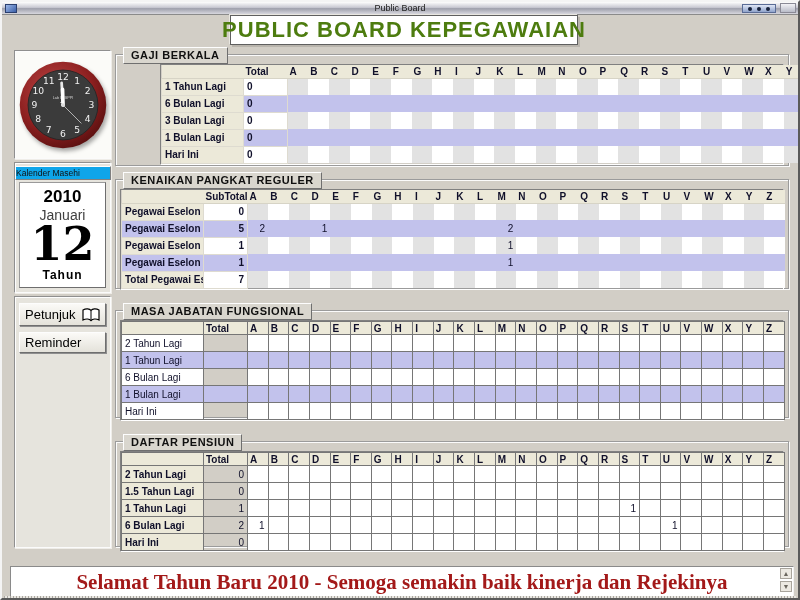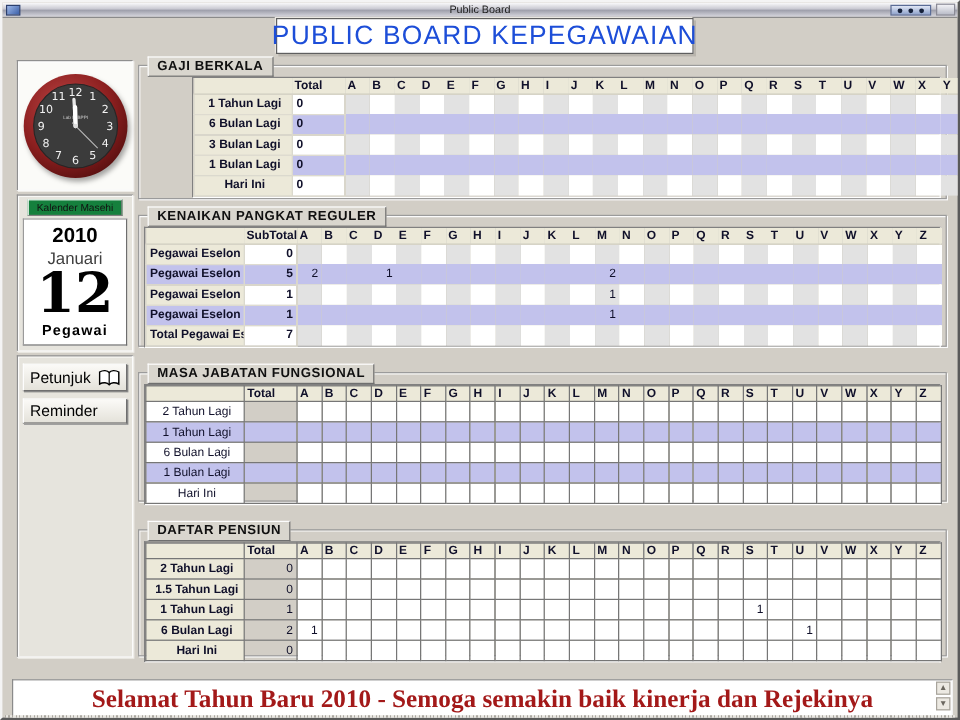--- a/index.html
+++ b/index.html
@@ -29,35 +29,35 @@
   .tb-dot { width:4px; height:4px; border-radius:50%; background:#16213a; }
   .tb-notch { position:absolute; right:2px; top:1px; width:16px; height:10px;
     background:linear-gradient(180deg,#f2f2f6,#b9bcc8); border:1px solid #8a8a96; }
   
   .heading {
     position:absolute; left:228px; top:13px; width:348px; height:30px;
     background:#fff; border:1px solid #5f5f5f;
     box-shadow:2px 2px 0 #b9b5ad, -1px -1px 0 #e9e7e1;
     display:flex; align-items:center; justify-content:center;
   }
-  .heading span { font-size:22px; font-weight:normal; color:#1d4ed8; letter-spacing:1px; white-space:nowrap; }
+  .heading span { font-size:22px; font-weight:bold; color:#4d7c0f; letter-spacing:1px; white-space:nowrap; }
   
   .panel {
     position:absolute; left:12px; width:97px;
     border:1px solid; border-color:#8f8f8f #fbfbfb #fbfbfb #8f8f8f;
     box-shadow:inset 1px 1px 0 #fdfdfd, 1px 1px 0 #efede8;
     background:#e6e4dd;
   }
   .clock-panel { top:48px; height:109px; background:#fbfbf8; display:flex; align-items:center; justify-content:center; }
   .cal-panel   { top:160px; height:131px; }
   .btn-panel   { top:294px; height:252px; }
   .cal-tab {
-    margin:3px auto 0 auto; width:79px; height:14px;
-    background:#15803d; border:1px solid; border-color:#fcfcfc #7f7f7f #7f7f7f #fcfcfc;
-    font-size:8.5px; text-align:center; color:#111; line-height:13px;
+    margin:3px auto 0 auto; width:96px; height:14px;
+    background:#0ea5e9; border:1px solid; border-color:#fcfcfc #7f7f7f #7f7f7f #fcfcfc;
+    font-size:8.5px; color:#111; line-height:13px;
   }
   .cal-card {
     margin:2px auto 0 auto; width:87px; height:106px; background:#fff;
     border:1px solid; border-color:#9a9a9a #6e6e6e #6e6e6e #9a9a9a;
     text-align:center;
   }
   .cal-year  { font-size:17px; font-weight:bold; color:#000; margin-top:4px; }
   .cal-month { font-size:14px; color:#404040; margin-top:0px; }
   .cal-day   { font-family:"DejaVu Serif", serif; font-size:46px; font-weight:bold; line-height:46px; color:#000; margin-top:-2px; }
   .cal-wday  { font-size:12px; font-weight:bold; color:#000; letter-spacing:1px; margin-top:1px; }
@@ -79,21 +79,21 @@
   .grp-caption {
     position:absolute; left:7px; top:-8px; padding:1px 7px 2px 7px;
     background:#d9d6ce; border:1px solid; border-color:#fdfdfd #6f6f6f #6f6f6f #fdfdfd;
     font-size:11px; font-weight:bold; color:#101010; letter-spacing:0.5px; white-space:nowrap;
   }
   .grp-inner { margin:9px 4px 4px 4px; border:1px solid; border-color:#808080 #ffffff #ffffff #808080; }
   
   table.pbt { border-collapse:collapse; table-layout:fixed; width:664px; }
   table.pbt td { height:17px; font-size:10px; color:#10102a; overflow:hidden; white-space:nowrap; }
   table.pbt tr.hdr td { height:13px; background:#ece9d9; font-weight:bold; font-size:10px; padding-left:2px; }
-  td.lc { font-size:11px; padding-left:3px;text-align:center; }
+  td.lc { font-size:11px; padding-left:3px; }
   td.tc { padding:0 3px; }
   td.dc { text-align:right; padding-right:3px; }
   
   .v-checker tr.hdr td { border-bottom:1px solid #d7d4c6; }
   .v-checker td.lc, .v-checker td.tc { border:1px solid #dedbd0; }
   .v-checker td.dc.g { background:#e2e2e2; }
   .v-checker td.dc.w { background:#ffffff; }
   .v-checker tr.stripe td.dc, .v-checker tr.stripe td.tc { background:#c2c2ec !important; }
   
   .v-grid td { border:1px solid #767676; }
@@ -170,21 +170,21 @@
     <circle cx="50" cy="50" r="2" fill="#ddd"></circle>
   </svg>
 </div>
 
 <div class="panel cal-panel">
   <div class="cal-tab">Kalender Masehi</div>
   <div class="cal-card">
     <div class="cal-year">2010</div>
     <div class="cal-month">Januari</div>
     <div class="cal-day">12</div>
-    <div class="cal-wday">Pegawai</div>
+    <div class="cal-wday">Tahun</div>
   </div>
 </div>
 
 <div class="panel btn-panel">
   <div class="side-btn">
     <span>Petunjuk</span>
     <svg width="18" height="14" viewBox="0 0 18 14">
       <path d="M1 2 C4 0.2 7.5 0.6 9 2.4 C10.5 0.6 14 0.2 17 2 L17 12 C14 10.4 10.5 10.8 9 12.6 C7.5 10.8 4 10.4 1 12 Z" fill="#fff" stroke="#000" stroke-width="1.2"></path>
       <line x1="9" y1="2.4" x2="9" y2="12.6" stroke="#000" stroke-width="1"></line>
     </svg>

